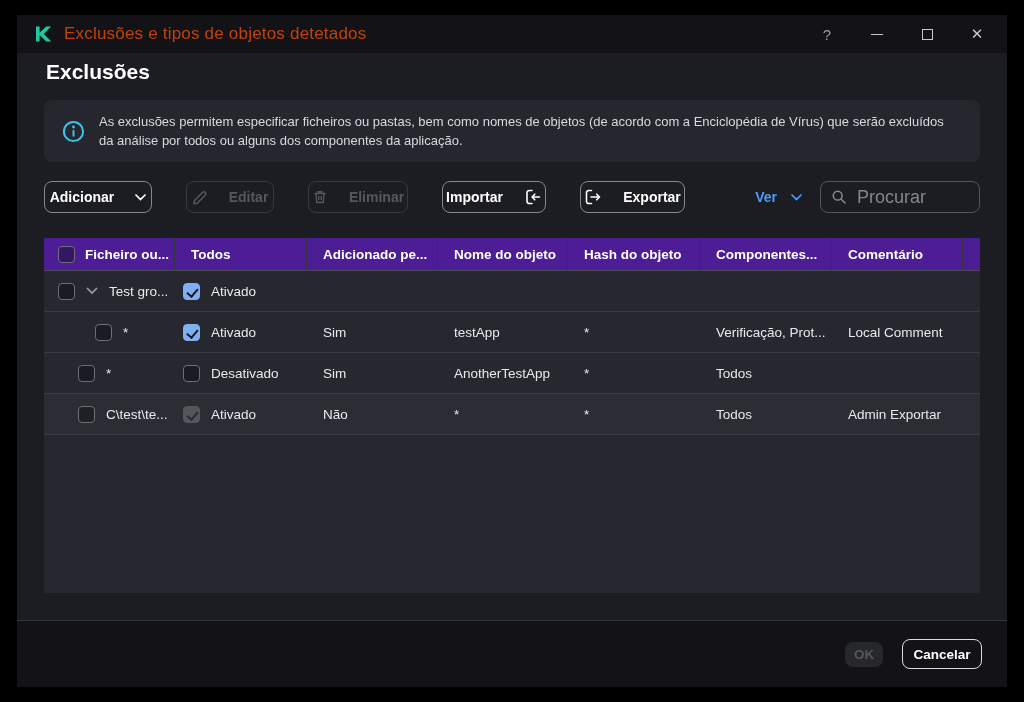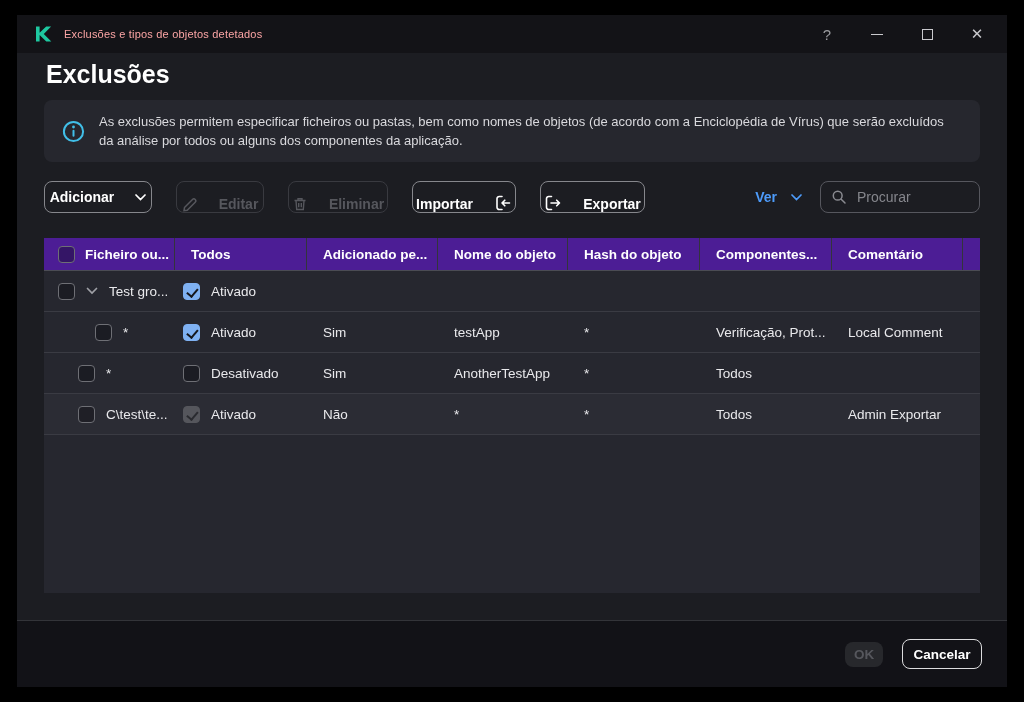--- a/index.html
+++ b/index.html
@@ -5,52 +5,52 @@
   * { margin:0; padding:0; box-sizing:border-box; }
   html,body { width:1024px; height:702px; background:#000; overflow:hidden;
               font-family:"Liberation Sans", sans-serif; }
   .window { position:absolute; left:17px; top:15px; width:990px; height:672px;
             background:#1c1d22; }
 
   
   .titlebar { position:absolute; top:0; left:0; right:0; height:38px; background:#131317;
               display:flex; align-items:center; padding:0 16px; }
   .k-logo { width:20px; height:20px; margin-right:11px; flex:0 0 auto; }
-  .tb-title { font-size:11px; color:#fca5a5; letter-spacing:.2px; }
+  .tb-title { font-size:17px; color:#c2410c; letter-spacing:.2px; }
   .tb-controls { margin-left:auto; display:flex; align-items:center; gap:34px; padding-right:6px; }
   .tb-btn { width:16px; height:16px; display:flex; align-items:center; justify-content:center;
             color:#c9c9cd; font-size:15px; cursor:default; }
   .glyph-min { width:12px; height:0; border-top:1.6px solid #c9c9cd; }
   .glyph-max { width:11px; height:11px; border:1.6px solid #c9c9cd; }
   .glyph-help { color:#9a9b9f; font-size:15px; }
   .glyph-close { font-size:15px; }
 
   
-  .heading { position:absolute; left:29px; top:45px; font-size:25px; font-weight:700; color:#fff; }
+  .heading { position:absolute; left:29px; top:45px; font-size:21px; font-weight:700; color:#fff; }
   .banner { position:absolute; left:27px; top:85px; width:936px; height:62px; background:#26272e;
             border-radius:8px; display:flex; align-items:center; padding:0 20px 0 18px; }
   .banner svg { flex:0 0 auto; margin-right:14px; }
   .banner-text { font-size:13px; line-height:19px; color:#d9d9dd; max-width:866px; }
 
   
   .toolbar { position:absolute; left:27px; top:166px; width:936px; height:32px;
              display:flex; align-items:center; }
   .btn { height:32px; border-radius:8px; border:1.5px solid #86878c; background:transparent;
          color:#fff; font-weight:700; font-size:14px; display:flex; align-items:center;
          justify-content:center; gap:21px; font-family:inherit; cursor:pointer; }
-  .btn + .btn { margin-left:24px;align-items:flex-end; }
+  .btn + .btn { margin-left:34px; }
   .btn.disabled { border-color:#393a40; color:#56575d; cursor:default; }
   .btn.disabled svg { stroke:#56575d; }
   .w-add{width:108px} .w-edit{width:88px} .w-del{width:100px} .w-imp{width:104px} .w-exp{width:105px}
   .spacer { flex:1; }
   .view-link { display:flex; align-items:center; gap:14px; color:#4d9bfa; font-size:14px;
                font-weight:700; margin-right:18px; cursor:pointer; }
   .search-box { position:relative; width:160px; height:32px; }
   .search-box input { width:100%; height:100%; background:transparent; border:1px solid #56575e;
-                      border-radius:8px; color:#e9e9ec; font-size:14px; padding:0 10px 0 36px;
+                      border-radius:8px; color:#e9e9ec; font-size:18px; padding:0 10px 0 36px;
                       font-family:inherit; outline:none; }
   .search-box input::placeholder { color:#85868c; }
   .search-box svg { position:absolute; left:11px; top:8px; }
 
   
   .table { position:absolute; left:27px; top:223px; width:936px; height:355px;
            background:#26272f; overflow:hidden; }
   .grid-cols { display:grid; grid-template-columns:131px 132px 131px 130px 132px 132px 131px 1fr; }
   .thead { height:33px; background:#4c1d95; border-bottom:1px solid #4b4c54; }
   .th { display:flex; align-items:center; padding-left:16px; border-right:1px solid #33343c;

